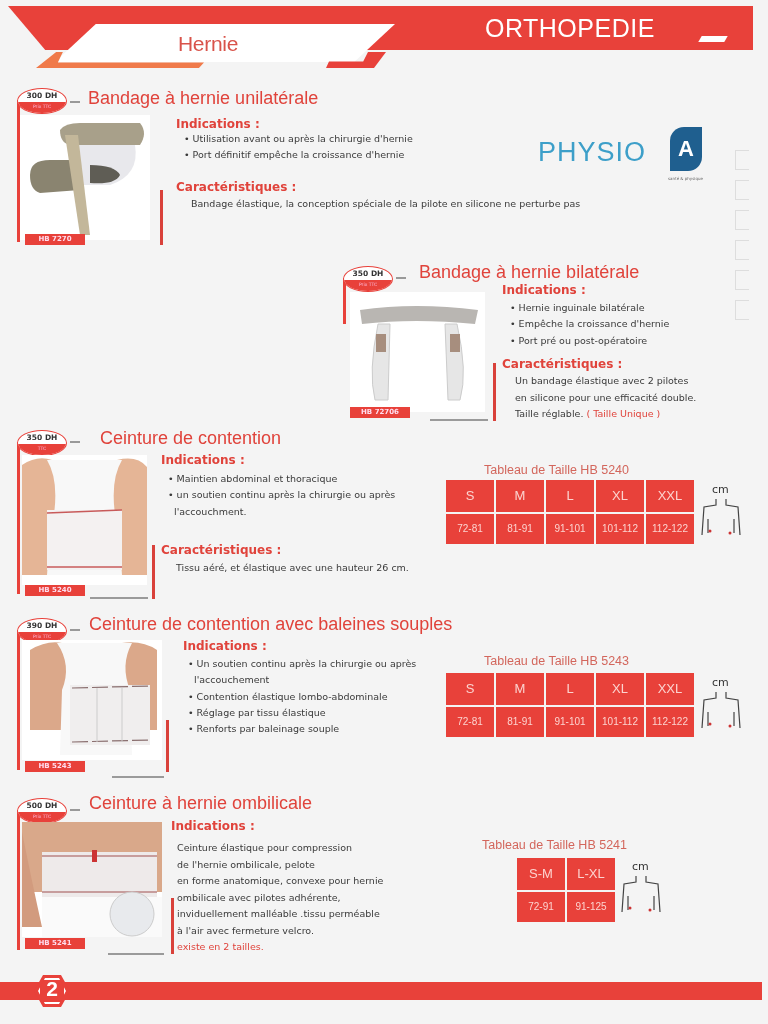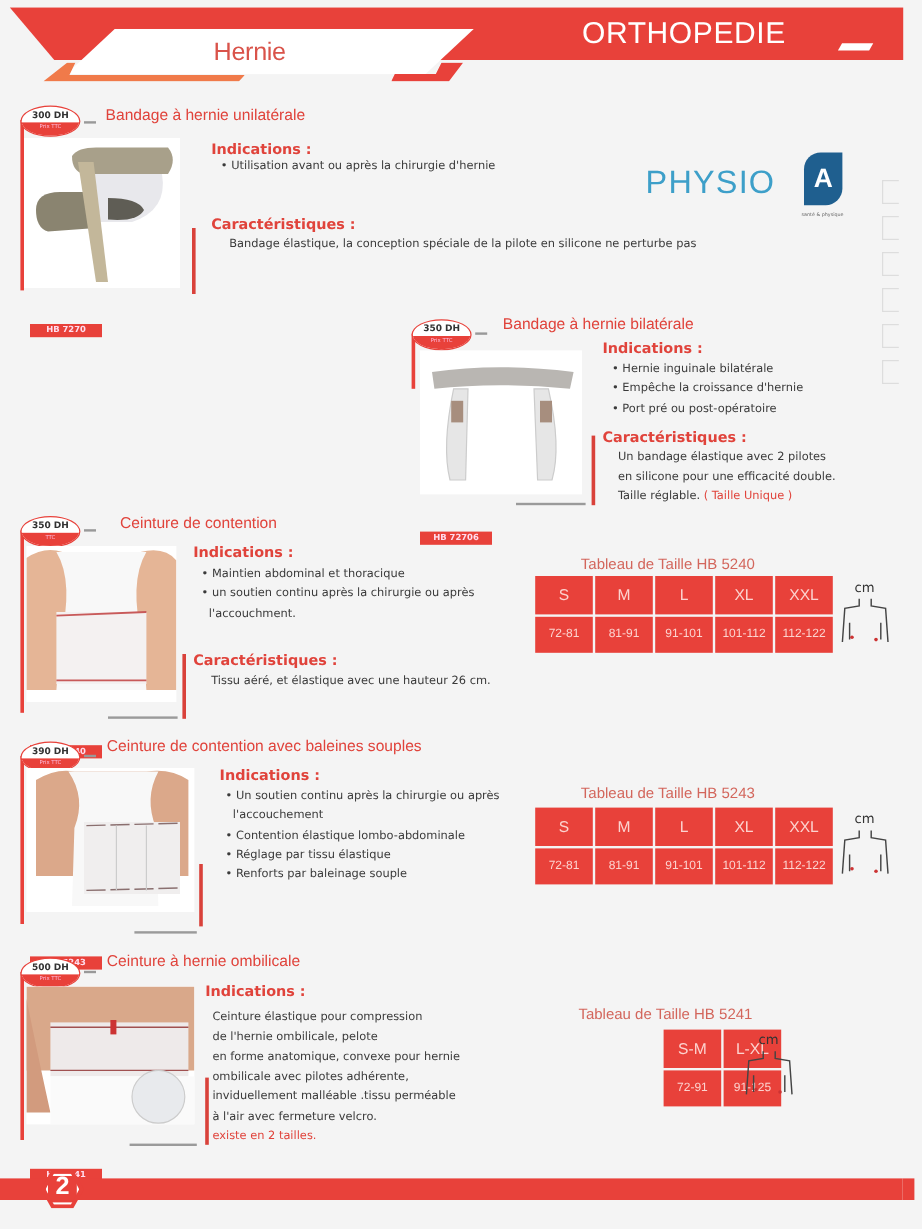--- a/index.html
+++ b/index.html
@@ -76,28 +76,28 @@
   }
   .price-badge .p-bot {
     height: 13px; background: #e8413a; color: #fbd; font-size: 4.5px;
     text-align: center; line-height: 9px;
   }
   .price-line {
     position: absolute; height: 1.5px; width: 10px; background: #999;
   }
   .p-title {
     position: absolute; font-family: "Liberation Sans", sans-serif;
-    font-size: 13px; color: #e0433b; white-space: nowrap;
+    font-size: 18px; color: #e0433b; white-space: nowrap;
   }
   .p-img {
     position: absolute; background: #fff;
   }
   .code-tag {
     position: absolute; width: 60px; height: 11px; background: #e8413a;
-    color: #fde; font-size: 7px; font-weight: bold; text-align: center; line-height: 11px; margin-top: 36px;
+    color: #fde; font-size: 7px; font-weight: bold; text-align: center; line-height: 11px;
   }
   .under-img {
     position: absolute; height: 2px; background: #9a9a9a;
   }
   .sec-head {
     position: absolute; font-size: 12px; font-weight: bold; color: #e0433b; white-space: nowrap;
   }
   .bullets { position: absolute; font-size: 9.5px; line-height: 16.3px; color: #3a3a3a; }
   .bullets div { white-space: nowrap; }
   .body-text { position: absolute; font-size: 9.5px; line-height: 16.5px; color: #3a3a3a; }
@@ -190,20 +190,21 @@
       <path d="M50 30 L115 30 Q120 60 90 70 L55 70 Z" fill="#e8e8ec"></path>
       <path d="M45 20 L60 120 L70 120 L58 20 Z" fill="#c3b79a"></path>
       <path d="M70 50 Q95 50 100 60 Q95 70 70 68 Z" fill="#5f5d55"></path>
     </svg>
   </div>
   <div class="code-tag" style="left:25px;top:234px;">HB 7270</div>
   <div class="red-bar" style="left:160px;top:190px;height:55px;"></div>
   <div class="sec-head" style="left:176px;top:117px;">Indications :</div>
   <div class="bullets" style="left:184px;top:131px;">
     <div>• Utilisation avant ou après la chirurgie d'hernie</div>
+    <div>• Port définitif empêche la croissance d'hernie</div>
   </div>
   <div class="sec-head" style="left:176px;top:180px;">Caractéristiques :</div>
   <div class="body-text" style="left:191px;top:196px;">
     <div style="white-space:nowrap">Bandage élastique, la conception spéciale de la pilote en silicone ne perturbe pas</div>
   </div>
 </div>
 
 <div>
   <div class="ribbon-v" style="left:343px;top:278px;height:46px;"></div>
   <div class="price-badge" style="left:343px;top:266px;">
@@ -376,21 +377,21 @@
     <div style="white-space:nowrap">Ceinture élastique pour compression</div>
     <div style="white-space:nowrap">de l'hernie ombilicale, pelote</div>
     <div style="white-space:nowrap">en forme anatomique, convexe pour hernie</div>
     <div style="white-space:nowrap">ombilicale avec pilotes adhérente,</div>
     <div style="white-space:nowrap">inviduellement malléable .tissu perméable</div>
     <div style="white-space:nowrap">à l'air avec fermeture velcro.</div>
     <div style="white-space:nowrap" class="red-note">existe en 2 tailles.</div>
   </div>
 
   <div class="size-title" style="left:482px;top:838px;">Tableau de Taille HB 5241</div>
-  <div class="size-table" style="left:517px;top:858px;width:98px;grid-template-columns:repeat(2,1fr);margin-left:36px;">
+  <div class="size-table" style="left:517px;top:858px;width:98px;grid-template-columns:repeat(2,1fr);">
     <div class="cell hcell">S-M</div>
     <div class="cell hcell">L-XL</div>
     <div class="cell vcell">72-91</div>
     <div class="cell vcell">91-125</div>
   </div>
   <div class="cm-icon" style="left:620px;top:860px;">
     <div style="position:absolute;left:12px;top:0;font-size:11px;color:#333;">cm</div>
     <svg width="44" height="56" viewBox="0 0 44 56" style="position:absolute;left:0;top:0;">
       <path d="M16 16 L16 22 L4 24 L2 52 M26 16 L26 22 L38 24 L40 52" stroke="#444" fill="none" stroke-width="1.2"></path>
       <path d="M8 36 L8 50 M34 36 L34 50" stroke="#444" stroke-width="1.2"></path>

